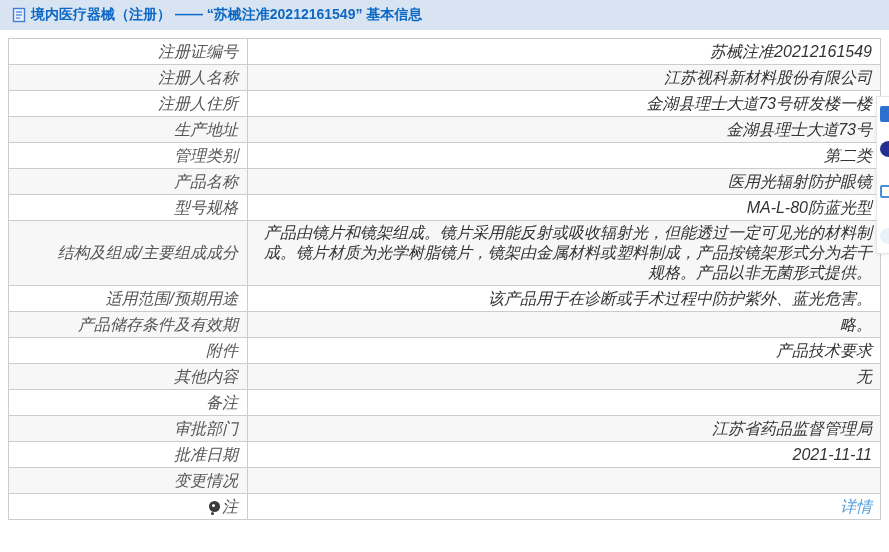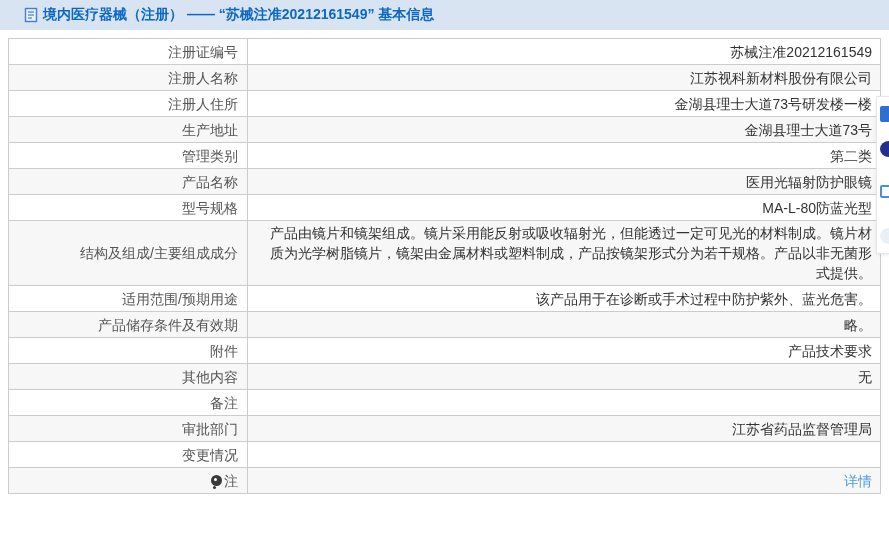--- a/index.html
+++ b/index.html
@@ -9,21 +9,21 @@
     background: #ffffff;
     font-family: "Liberation Sans", sans-serif;
     position: relative;
     overflow: hidden;
   }
   .titlebar {
     height: 30px;
     background: #d9e4f2;
     display: flex;
     align-items: center;
-    padding: 0 24px;
+    padding: 0 12px;
   }
   .doc-icon { display: inline-flex; align-items: center; }
   .page-title {
     color: #0c68c4;
     font-size: 14px;
     font-weight: bold;
     margin-left: 5px;
     white-space: nowrap;
   }
   .info-table {
@@ -32,25 +32,26 @@
     left: 8px;
     width: 873px;
     border-collapse: collapse;
     table-layout: fixed;
   }
   .info-table tr { background: #ffffff; }
   .info-table tr:nth-child(even) { background: #f7f7f7; }
   .info-table th, .info-table td {
     border: 1px solid #ccical;
     border: 1px solid #cccccc;
-    font-size: 14px;
+    font-size: 16px;
     font-weight: normal;
     height: 26px;
     line-height: 20px;
     vertical-align: middle;
+    font-style: italic;
   }
   .label-cell {
     width: 239px;
     text-align: right;
     color: #555555;
     padding: 2px 9px 2px 4px;
   }
   .value-cell {
     text-align: right;
     color: #333333;
@@ -167,20 +168,24 @@
   </tr>
       <tr>
     <th class="label-cell">备注</th>
     <td class="value-cell"></td>
   </tr>
       <tr>
     <th class="label-cell">审批部门</th>
     <td class="value-cell">江苏省药品监督管理局</td>
   </tr>
       <tr>
+    <th class="label-cell">批准日期</th>
+    <td class="value-cell">2021-11-11</td>
+  </tr>
+      <tr>
     <th class="label-cell">变更情况</th>
     <td class="value-cell"></td>
   </tr>
       <tr>
     <th class="label-cell"><span class="pin-icon"></span><span>注</span></th>
     <td class="value-cell"><a class="detail-link" href="#">详情</a></td>
   </tr>
     </tbody>
 </table>
 

